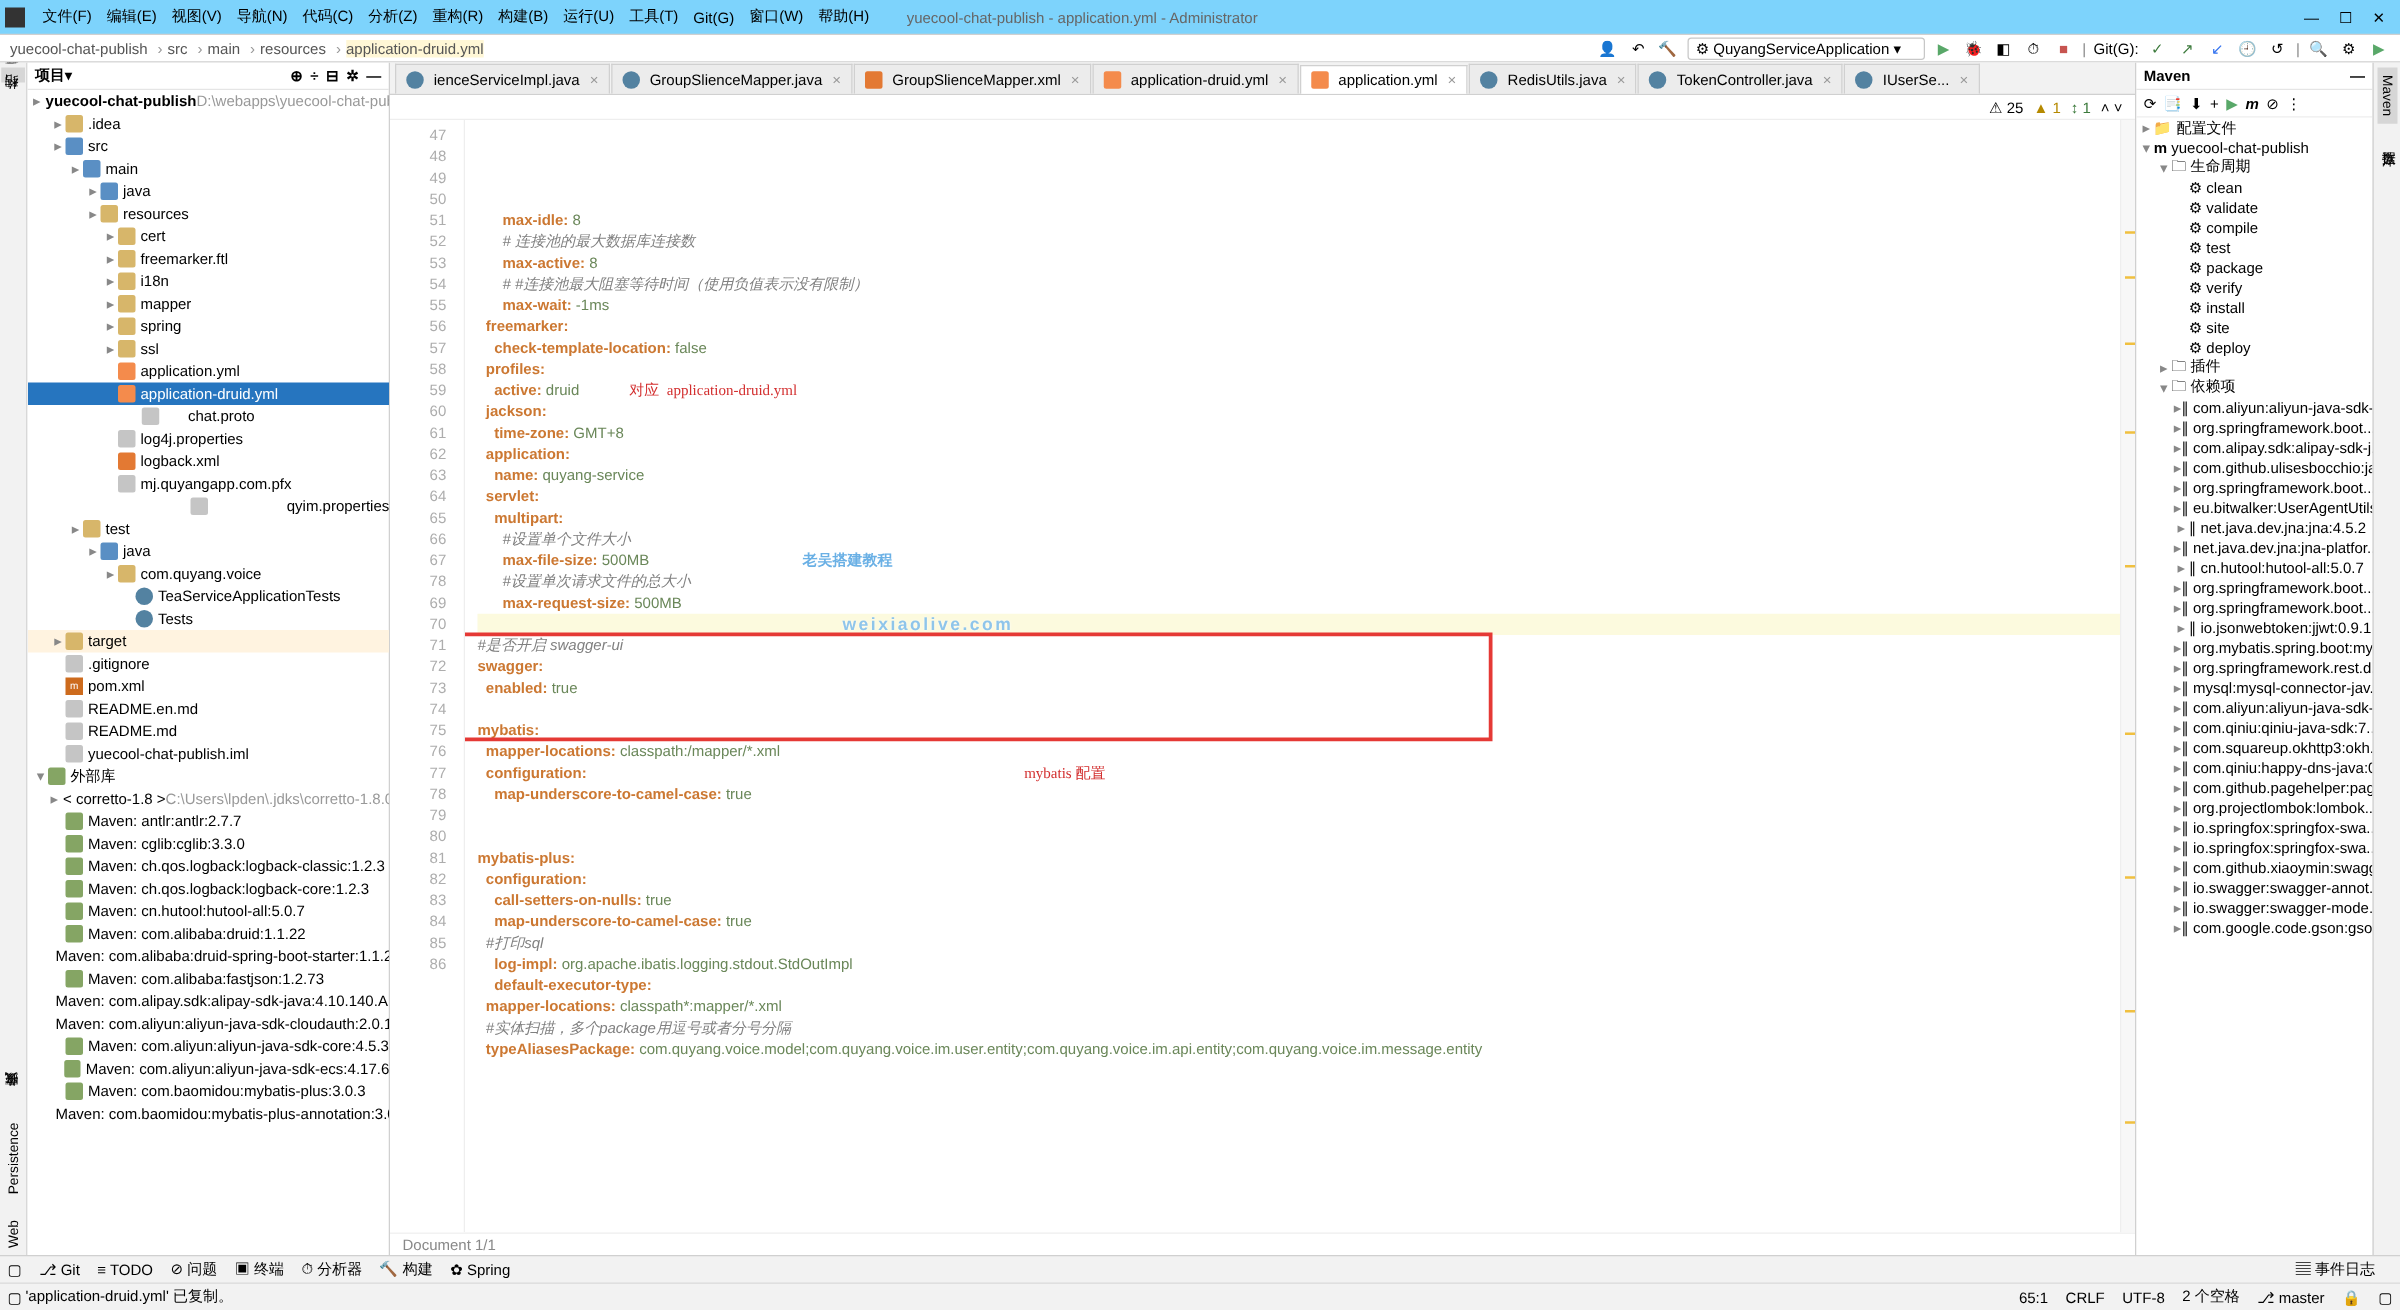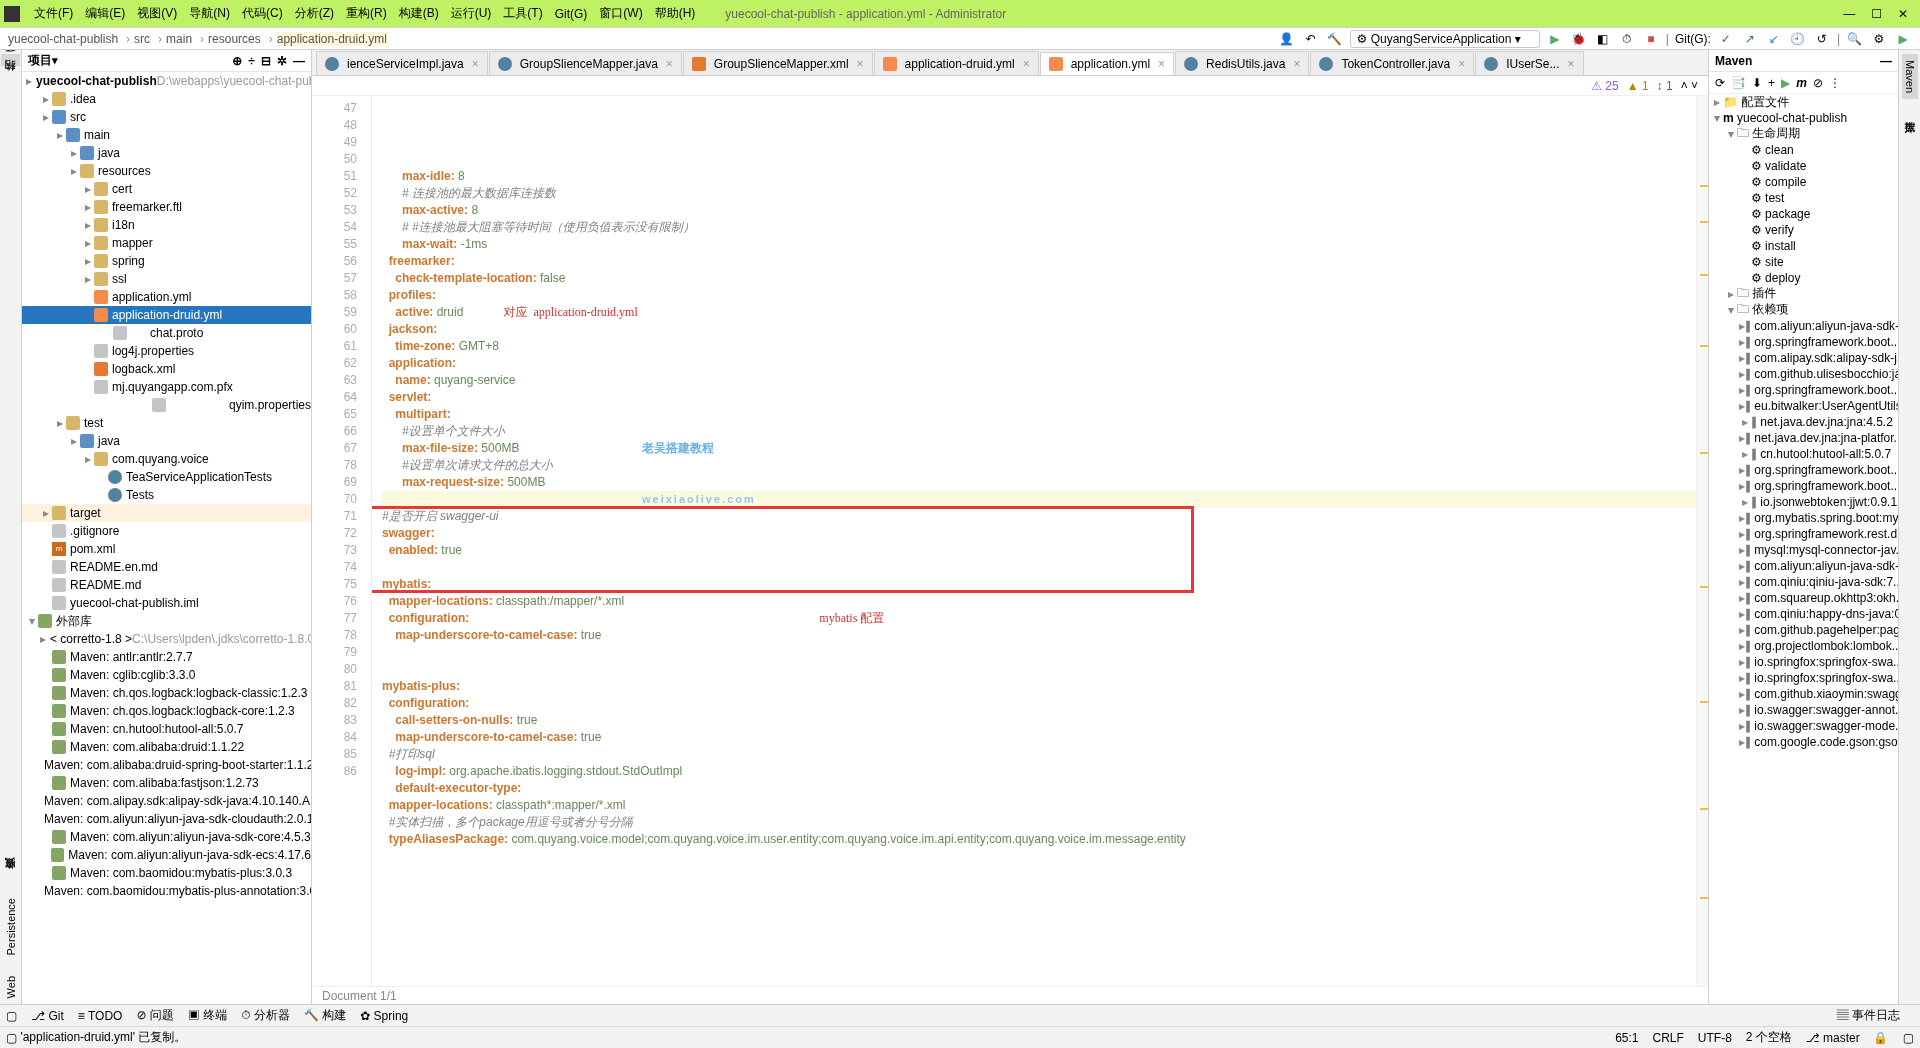--- a/index.html
+++ b/index.html
@@ -1,17 +1,17 @@
 <!DOCTYPE html>
 <html><head>
 <meta charset="utf-8">
 <style>
 * { margin: 0; padding: 0; box-sizing: border-box; font-family: "Microsoft YaHei", "Segoe UI", sans-serif; font-size: 12px; }
 body { background: #f2f2f2; height: 1048px; width: 1920px; overflow: hidden; display: flex; flex-direction: column; }
-.menubar { height: 28px; background: #bef264; display: flex; align-items: center; padding: 0 4px; border-bottom: 1px solid #d0d0d0; }
+.menubar { height: 28px; background: #7dd3fc; display: flex; align-items: center; padding: 0 4px; border-bottom: 1px solid #d0d0d0; }
 .menubar .logo { width: 16px; height: 16px; background: #333; margin-right: 8px; }
 .menubar .mi { padding: 0 6px; cursor: pointer; }
 .menubar .title { margin-left: 24px; color: #666; }
 .menubar .wincontrols { margin-left: auto; display: flex; gap: 16px; padding-right: 8px; }
 .crumbbar { height: 22px; background: #fff; display: flex; align-items: center; padding: 0 8px; border-bottom: 1px solid #d0d0d0; font-size: 11px; }
 .crumbbar .crumb { color: #555; margin-right: 4px; }
 .crumbbar .sep::after { content: "›"; color: #999; margin: 0 4px; }
 .crumbbar .hl { background: #fff7d6; }
 .crumbbar .right { margin-left: auto; display: flex; align-items: center; gap: 6px; }
 .crumbbar .combo { background: #fff; border: 1px solid #c7c7c7; padding: 1px 18px 1px 6px; border-radius: 3px; position: relative; }
@@ -44,36 +44,36 @@
 .etab .x { color: #999; margin-left: 4px; }
 .code { flex: 1; display: flex; overflow: hidden; font-family: "JetBrains Mono", Consolas, monospace; font-size: 13px; line-height: 17px; position: relative; }
 .gutter { width: 60px; background: #fff; border-right: 1px solid #eee; text-align: right; padding: 4px 14px 4px 4px; color: #adadad; user-select: none; }
 .codearea { flex: 1; padding: 4px 0 4px 10px; white-space: pre; position: relative; overflow: hidden; }
 .k { color: #cc7832; font-weight: bold; } 
 .v { color: #6a8759; } 
 .c { color: #808080; font-style: italic; } 
 .ann-red { color: #d32f2f; font-family: "Microsoft YaHei"; font-style: normal; }
 .redbox { position: absolute; border: 3px solid #e53935; }
 .watermark { position: absolute; top: 310px; left: 270px; font-size: 22px; font-weight: bold; color: #6ab0e5; text-shadow: 0 0 2px #fff; pointer-events:none; }
-.watermark .sub { font-size: 11px; letter-spacing: 2px; color: #8fc5ea; }
+.watermark .sub { font-size: 14px; letter-spacing: 2px; color: #8fc5ea; margin-left: 32px; }
 .minimap { width: 12px; background: #f7f7f7; border-left: 1px solid #eee; position: relative; }
 .minimap .m { position: absolute; right: 0; width: 8px; height: 2px; background: #f0c040; }
 .rightpanel { width: 190px; background: #fff; border-left: 1px solid #d0d0d0; display: flex; flex-direction: column; }
 .rightpanel .hd { height: 22px; display: flex; align-items: center; padding: 0 6px; border-bottom: 1px solid #e5e5e5; font-size: 11px; font-weight: bold; }
 .rightpanel .toolbar { height: 22px; display: flex; align-items: center; gap: 6px; padding: 0 6px; border-bottom: 1px solid #eee; }
 .rtree { flex: 1; overflow: hidden; font-size: 11px; }
 .rtn { display: flex; align-items: center; height: 16px; white-space: nowrap; padding-left: 4px; }
 .rightgutter { width: 22px; background: #f2f2f2; border-left: 1px solid #d0d0d0; display: flex; flex-direction: column; align-items: center; padding-top: 4px; gap: 8px; }
 .rightgutter .tab { writing-mode: vertical-rl; padding: 6px 2px; font-size: 11px; cursor: pointer; }
 .statusstrip { height: 22px; background: #f2f2f2; border-top: 1px solid #d0d0d0; display: flex; align-items: center; padding: 0 6px; font-size: 11px; }
 .statusstrip .sbtn { margin-right: 14px; cursor: pointer; }
 .footer { height: 22px; background: #f2f2f2; border-top: 1px solid #d9d9d9; display: flex; align-items: center; padding: 0 6px; font-size: 11px; }
 .footer .right { margin-left: auto; display: flex; gap: 14px; align-items: center; }
 .docpos { height: 18px; border-top: 1px solid #eee; padding: 0 10px; font-size: 11px; color: #888; display:flex; align-items:center; }
-.badge-warn { color: #8b5cf6; }
+.badge-warn { color: #000000; }
 .badge-up { color: #3c7a3c; }
 </style>
 </head>
 <body>
 
 <div class="menubar">
   <div class="logo"></div>
   <span class="mi">文件(F)</span>
   <span class="mi">编辑(E)</span>
   <span class="mi">视图(V)</span>

